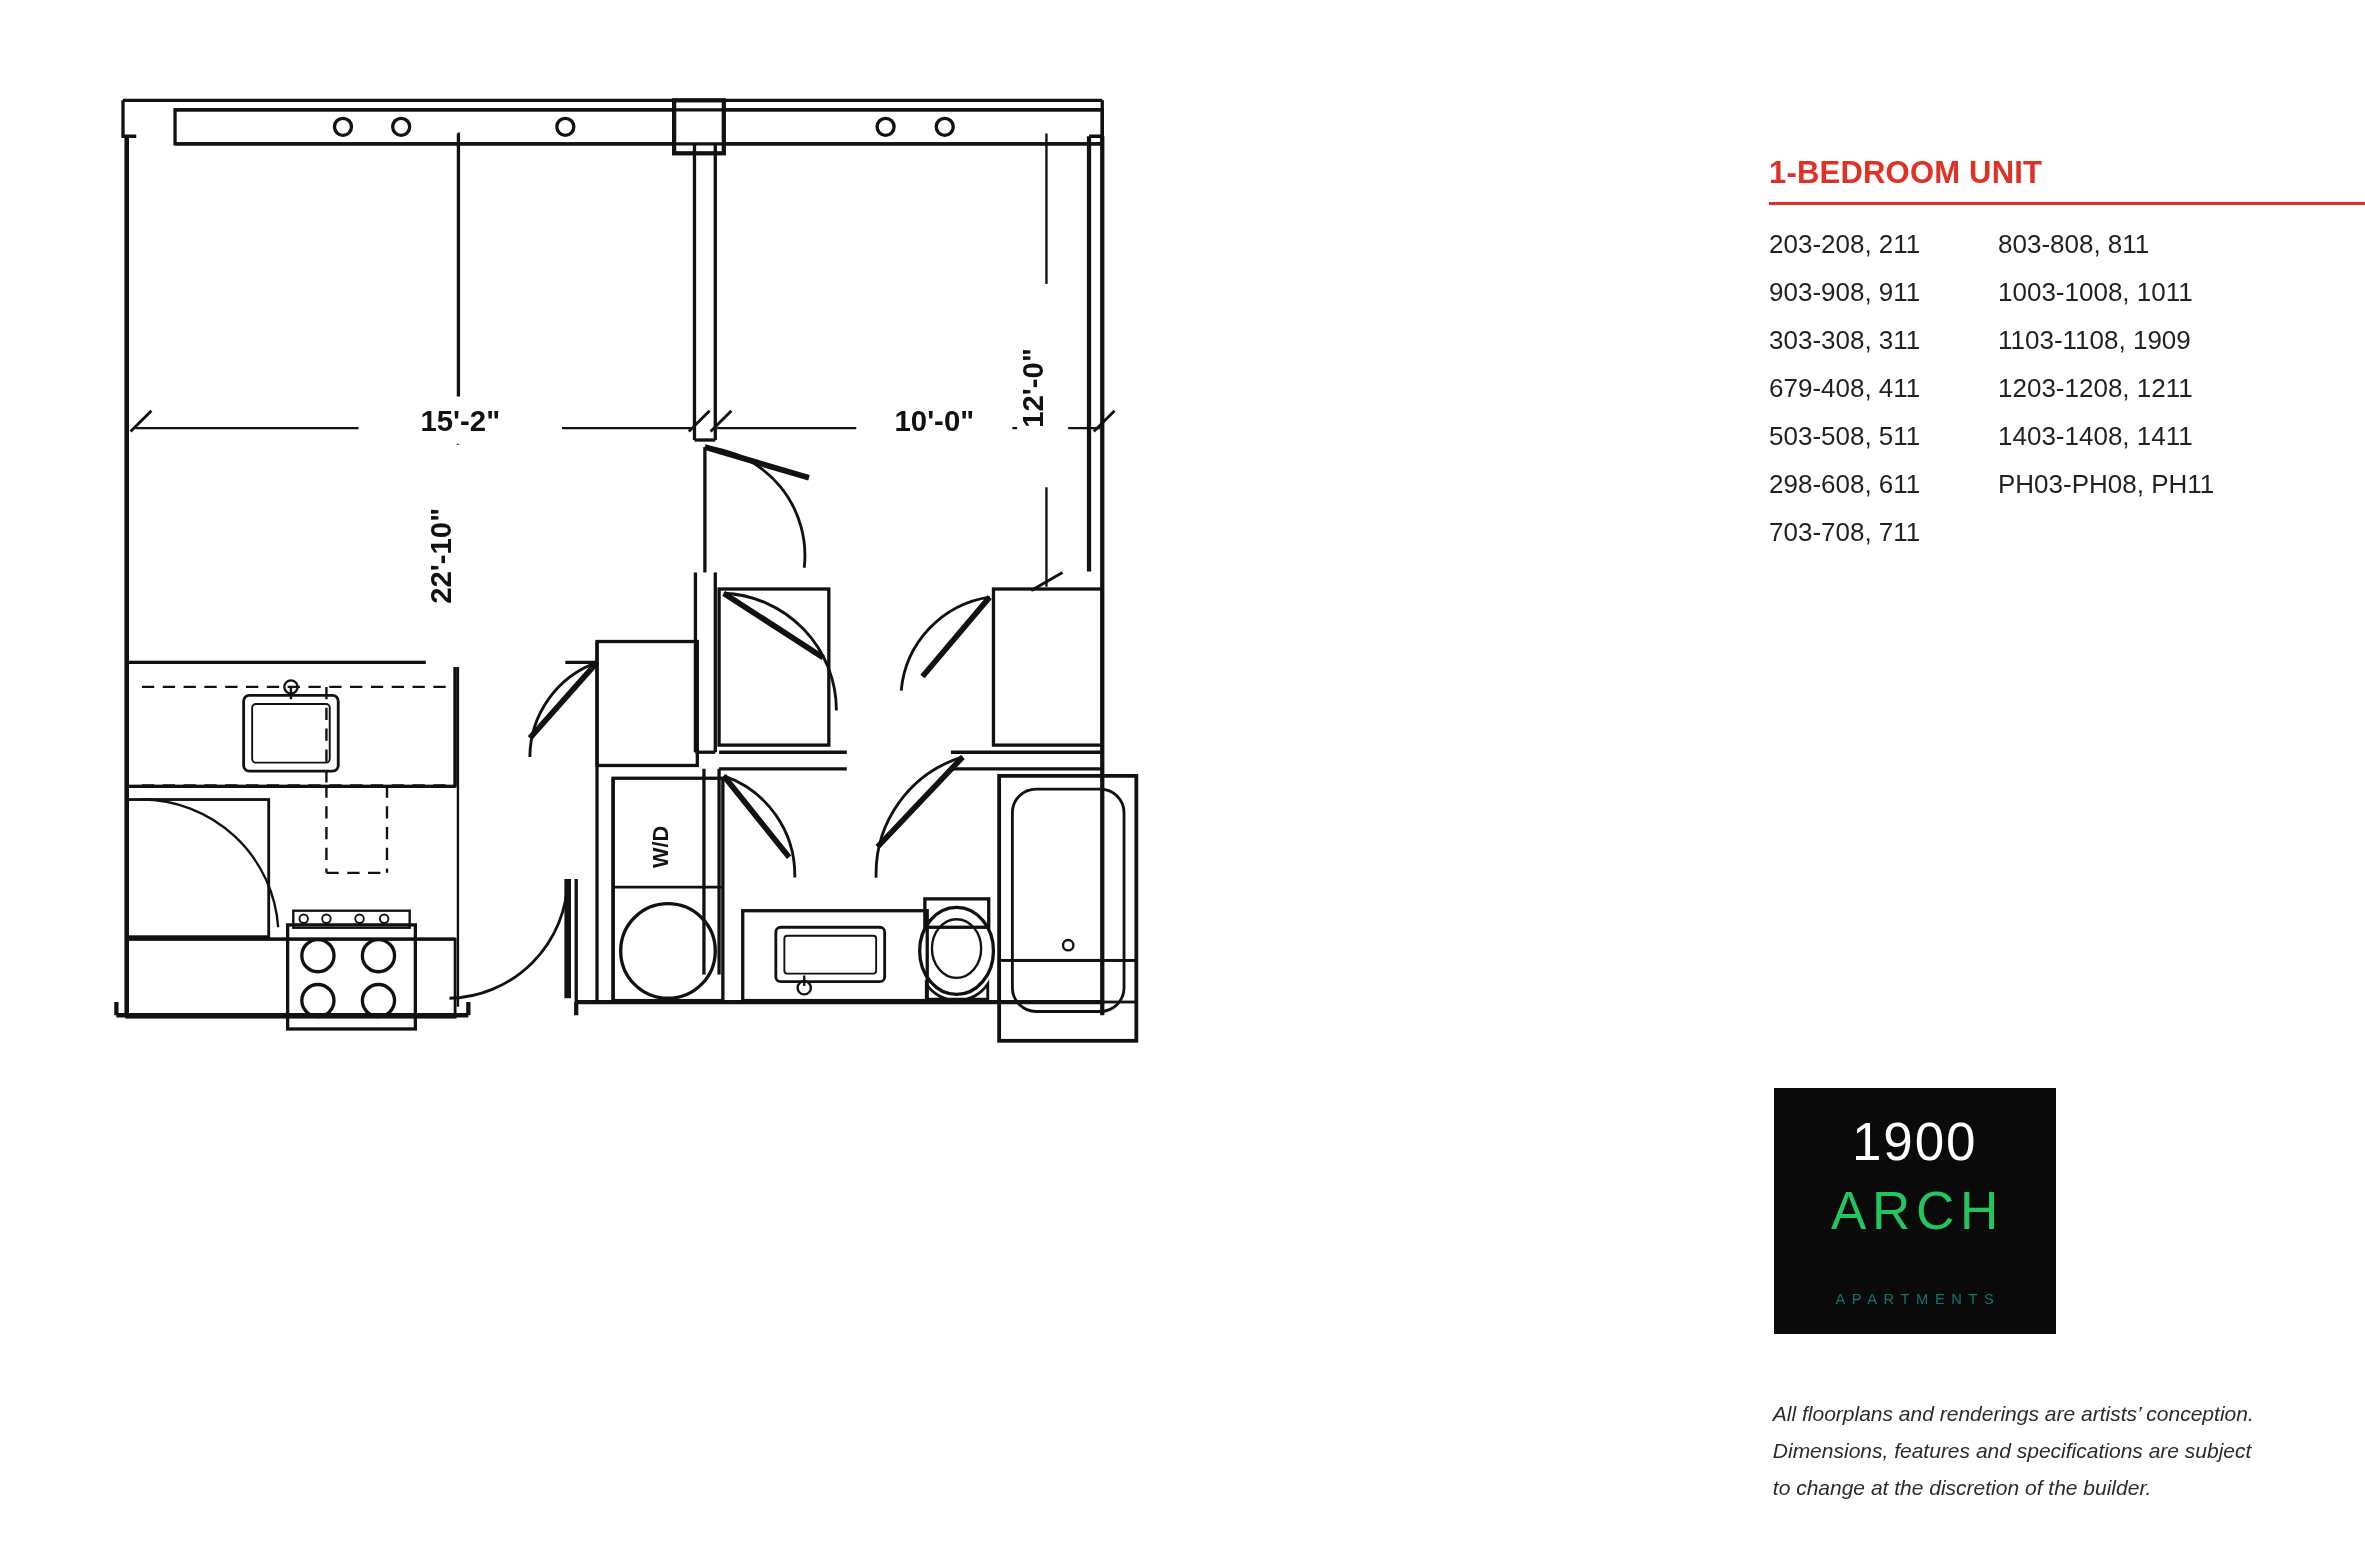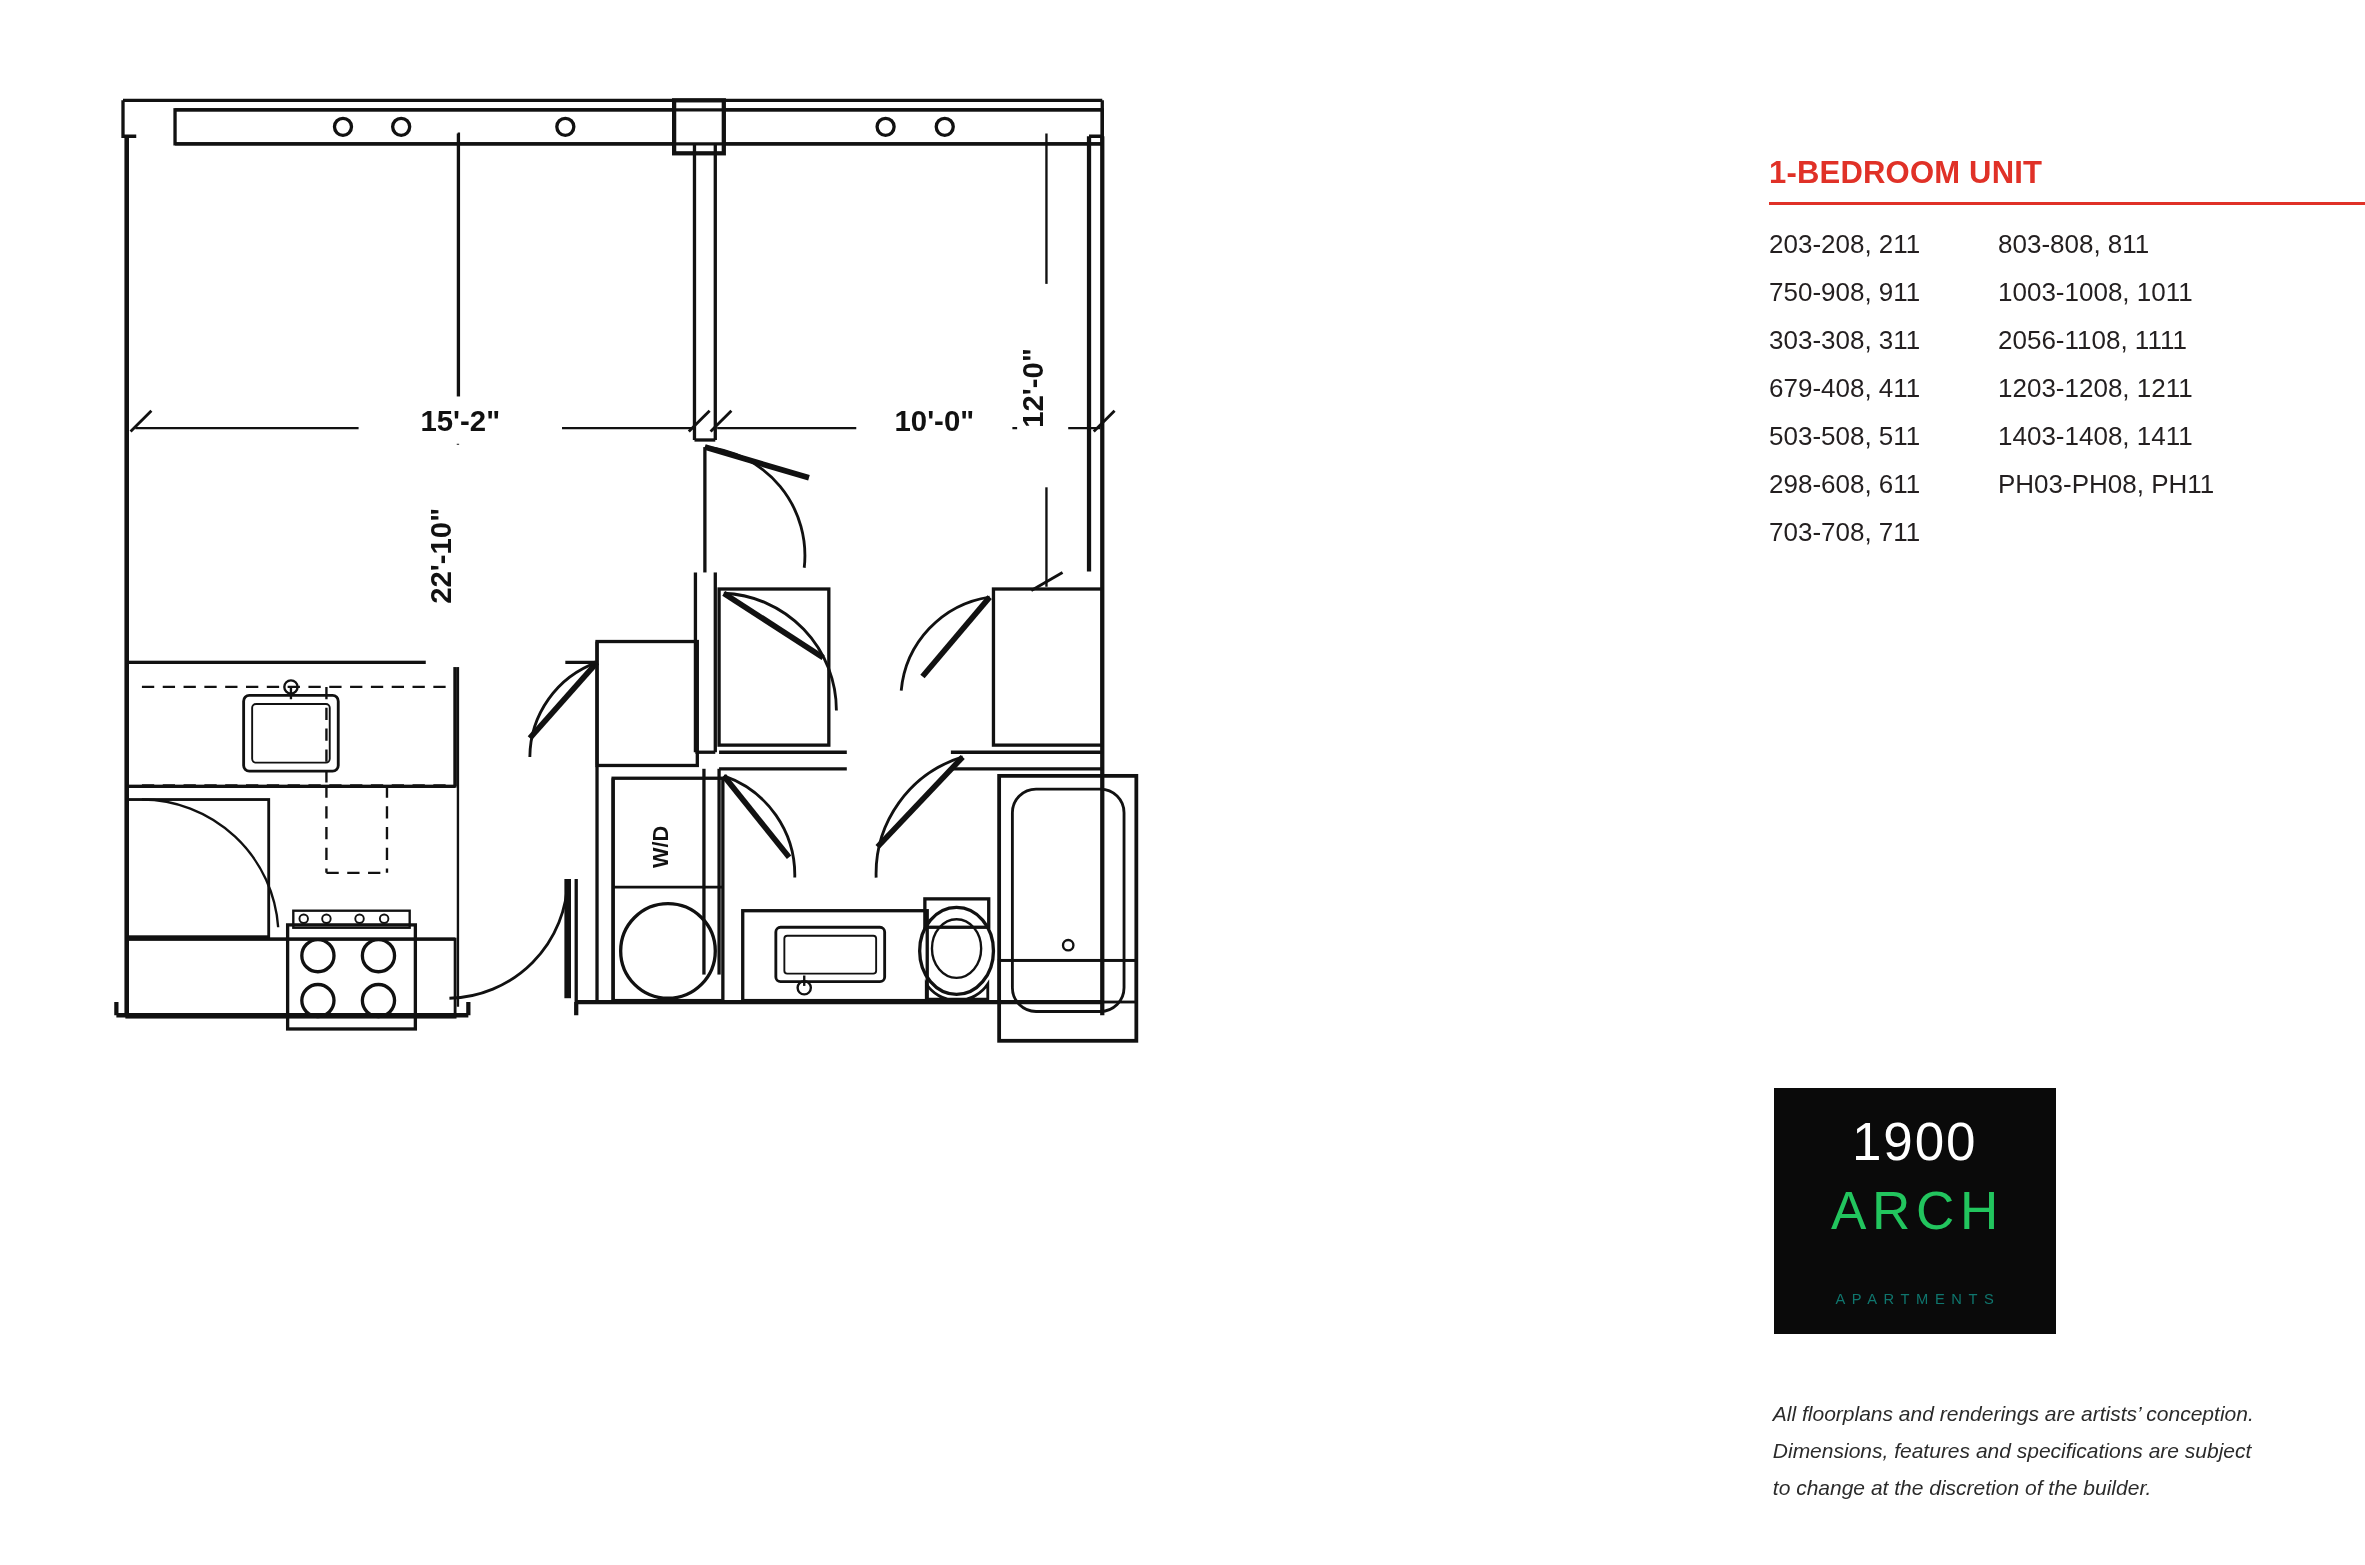--- a/index.html
+++ b/index.html
@@ -349,24 +349,24 @@
   </div>
 
   <div id="info-panel">
 
     <h1 class="unit-title">1-BEDROOM UNIT</h1>
     <div class="title-rule"></div>
 
     <div class="unit-grid">
       <div class="unit-cell">203-208, 211</div>
       <div class="unit-cell">803-808, 811</div>
-      <div class="unit-cell">750-908, 911</div>
+      <div class="unit-cell">903-908, 911</div>
       <div class="unit-cell">1003-1008, 1011</div>
       <div class="unit-cell">303-308, 311</div>
-      <div class="unit-cell">2056-1108, 1111</div>
+      <div class="unit-cell">1103-1108, 1909</div>
       <div class="unit-cell">679-408, 411</div>
       <div class="unit-cell">1203-1208, 1211</div>
       <div class="unit-cell">503-508, 511</div>
       <div class="unit-cell">1403-1408, 1411</div>
       <div class="unit-cell">298-608, 611</div>
       <div class="unit-cell">PH03-PH08, PH11</div>
       <div class="unit-cell">703-708, 711</div>
       <div class="unit-cell"></div>
     </div>
 

